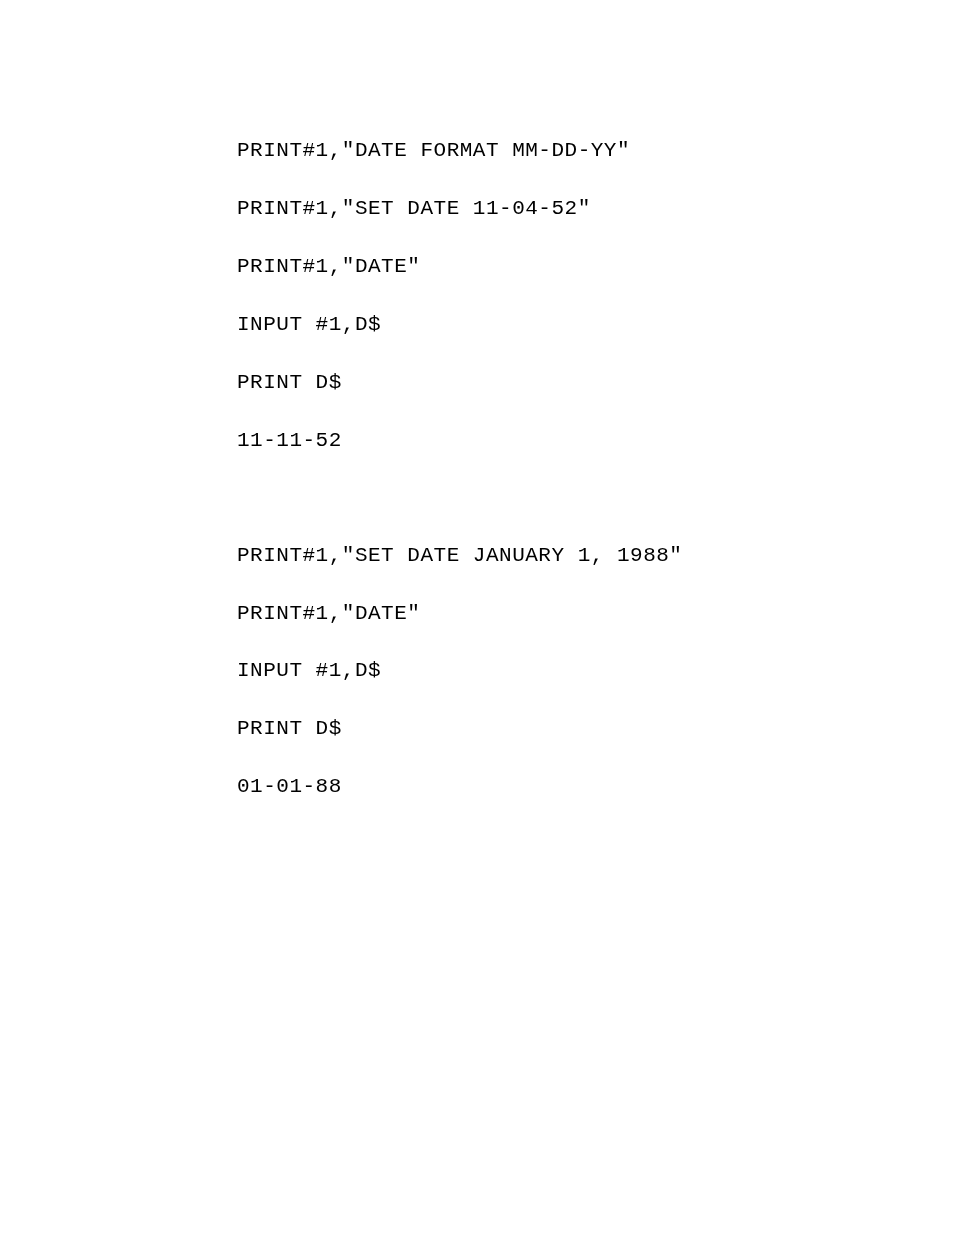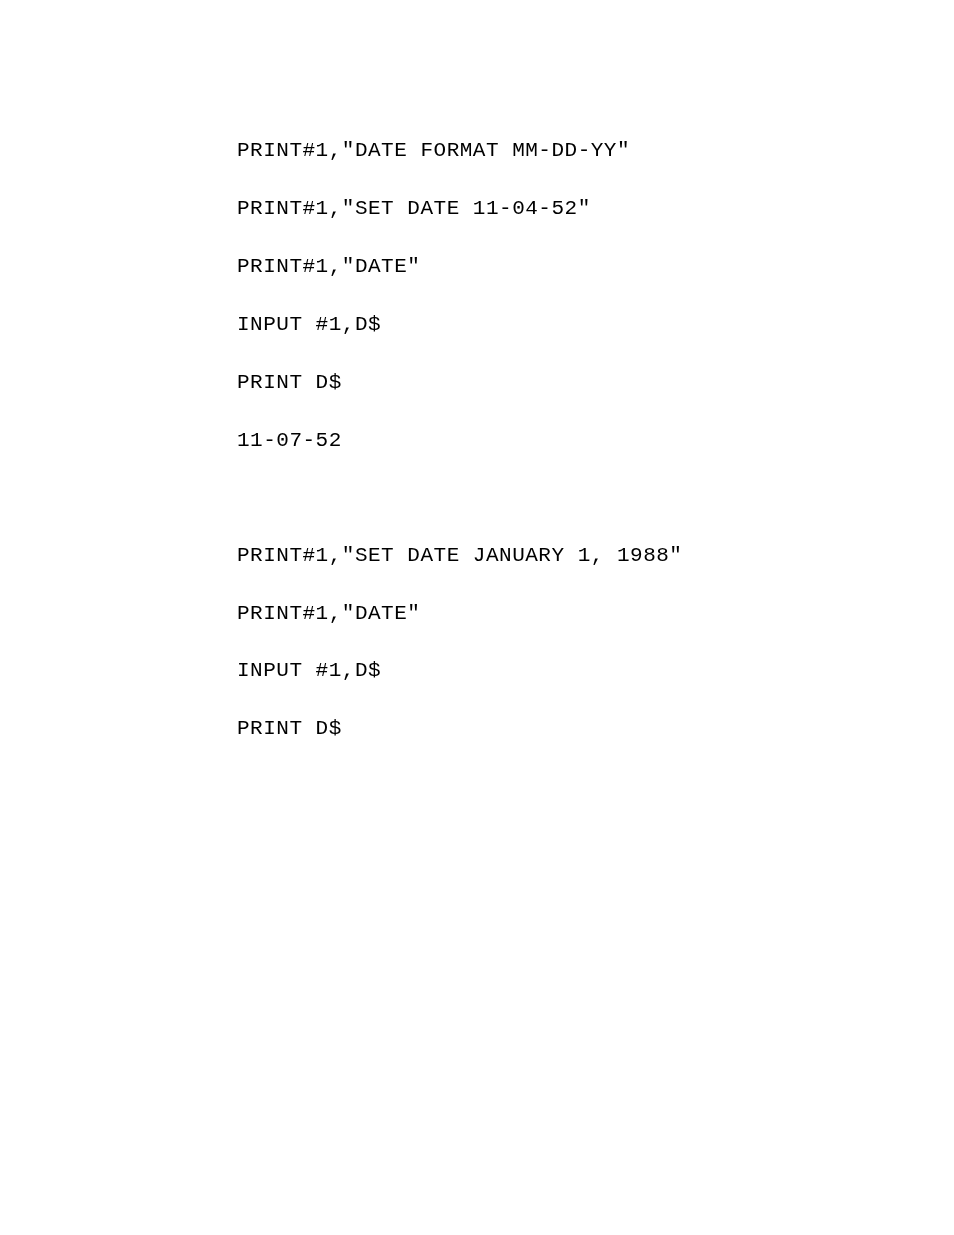--- a/index.html
+++ b/index.html
@@ -28,21 +28,22 @@
   </style>
 </head>
 <body>
 
 <div class="code-block block1">
 <div>PRINT#1,"DATE FORMAT MM-DD-YY"</div>
 <div>PRINT#1,"SET DATE 11-04-52"</div>
 <div>PRINT#1,"DATE"</div>
 <div>INPUT #1,D$</div>
 <div>PRINT D$</div>
-<div>11-07-52</div>
+<div>11-11-52</div>
 </div>
 
 <div class="code-block">
 <div>PRINT#1,"SET DATE JANUARY 1, 1988"</div>
 <div>PRINT#1,"DATE"</div>
 <div>INPUT #1,D$</div>
 <div>PRINT D$</div>
+<div>01-01-88</div>
 </div>
 
 </body></html>

